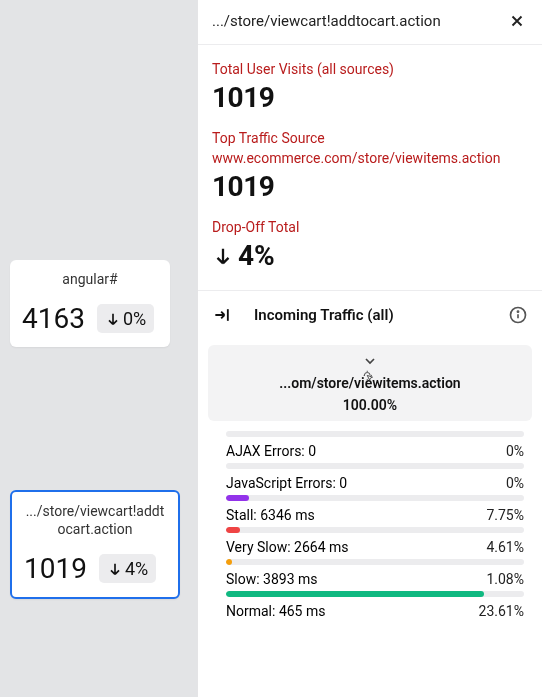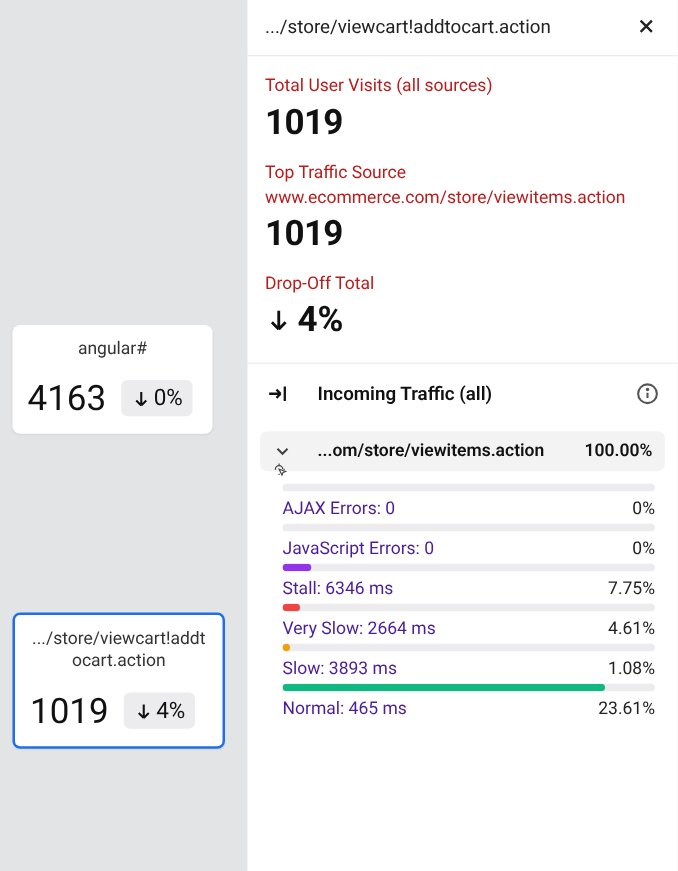--- a/index.html
+++ b/index.html
@@ -104,22 +104,23 @@
   .incoming-title { font-size: 15px; font-weight: 600; flex: 1; }
   .info-icon { width: 20px; height: 20px; }
 
   .source-row {
     margin: 6px 10px 0 10px;
     background: #f3f3f4;
     border-radius: 6px;
     padding: 8px 10px;
     display: flex;
     align-items: center;
-    gap: 20px;
+    gap: 6px;
     font-size: 14px;
+    flex-direction: column;
   }
   .source-row .chev { width: 16px; height: 16px; position: relative; }
   .source-row .cursor {
     position: absolute;
     left: 0px; top: 14px;
     width: 14px; height: 18px;
   }
   .source-name { flex: 1; font-weight: 600; }
   .source-pct { font-weight: 600; }
 
@@ -132,21 +133,21 @@
     overflow: hidden;
     margin-bottom: 6px;
     position: relative;
   }
   .bar-fill {
     position: absolute;
     left: 0; top: 0; bottom: 0;
     border-radius: 3px;
   }
   .metric-row { display: flex; justify-content: space-between; font-size: 14px; }
-  .metric-label { color: #4c1d95; text-align: right; }
+  .metric-label { color: #000000; text-align: right; }
   .metric-pct { color: #222; }
 </style>
 </head>
 <body>
 
 <div class="left-area">
 
   <div class="card" style="left:10px; top:260px; width:160px;">
     <div class="card-title">angular#</div>
     <div class="card-row">

